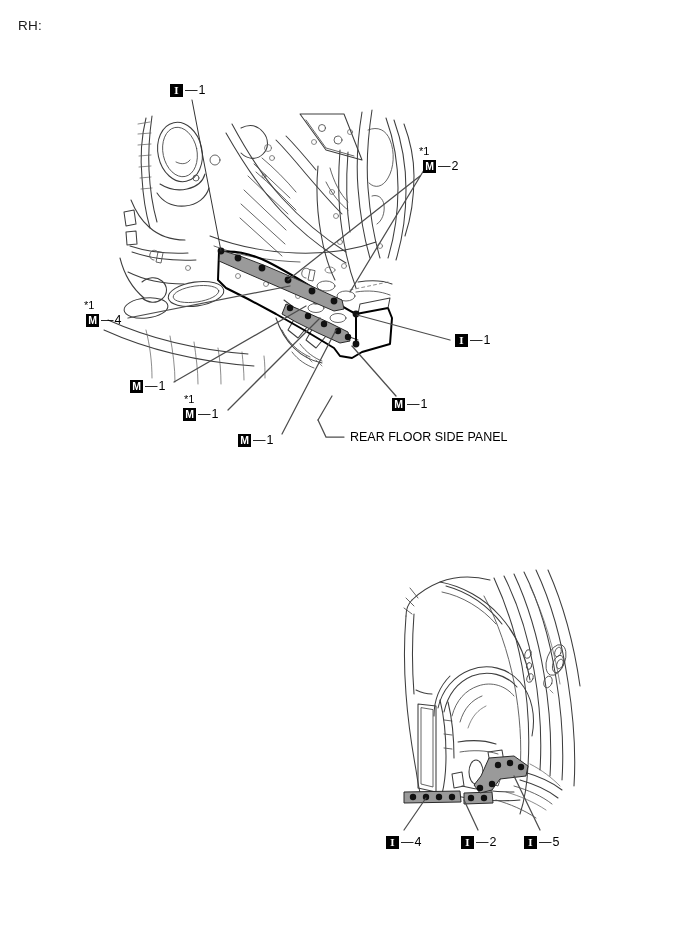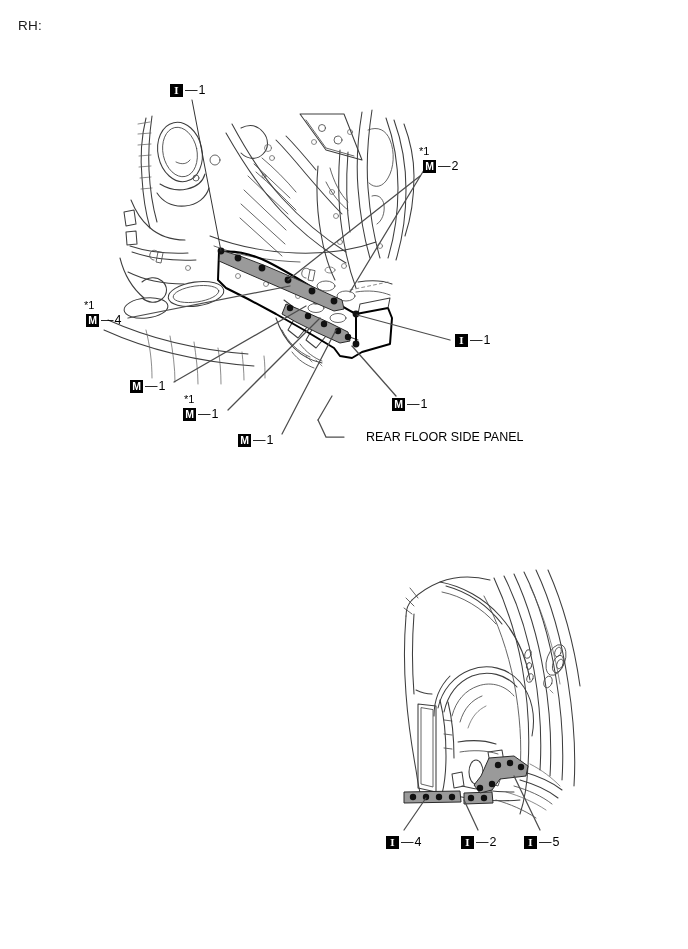--- a/index.html
+++ b/index.html
@@ -378,21 +378,21 @@
       <span class="dash">—</span>
       <span class="num">1</span>
     </div>
 
     <div class="callout" style="left:392px; top:398px;">
       <span class="chip sans">M</span>
       <span class="dash">—</span>
       <span class="num">1</span>
     </div>
 
-    <div class="plain-label" style="left:350px; top:430px;margin-left:16px;">REAR FLOOR SIDE PANEL</div>
+    <div class="plain-label" style="left:350px; top:430px;">REAR FLOOR SIDE PANEL</div>
   </div>
 
   <div>
 
     <div class="callout" style="left:386px; top:836px;">
       <span class="chip serif">I</span>
       <span class="dash">—</span>
       <span class="num">4</span>
     </div>
 

